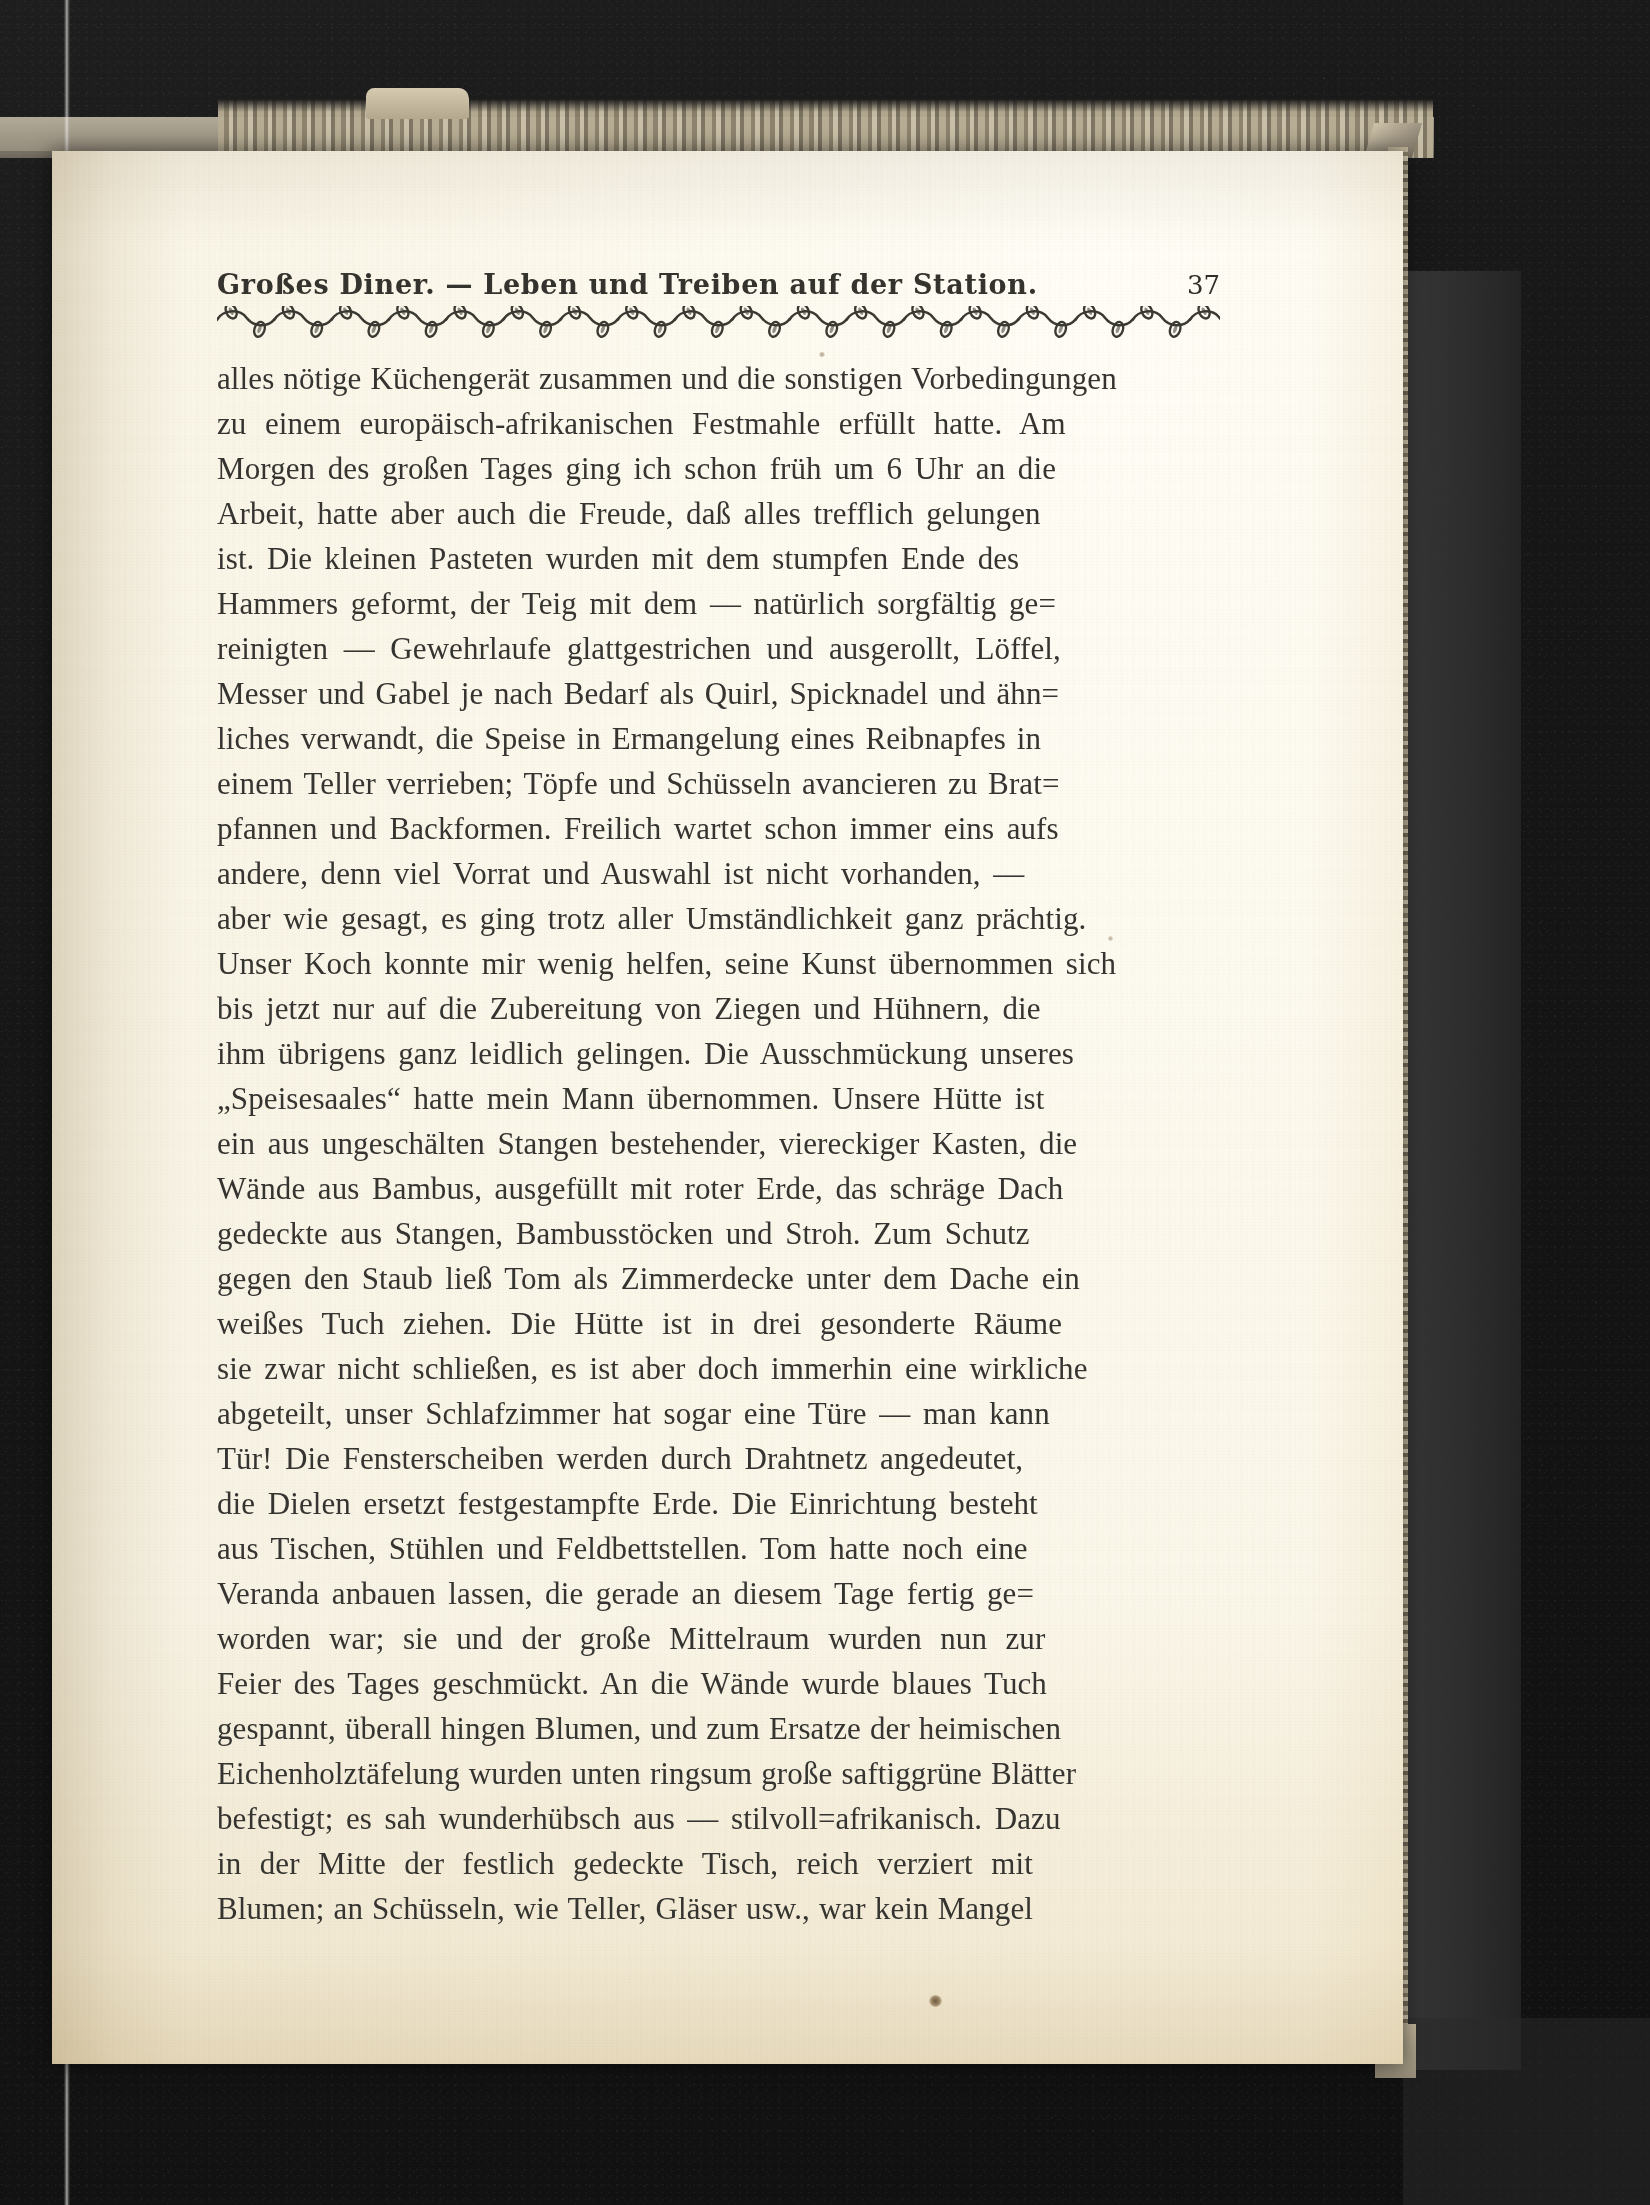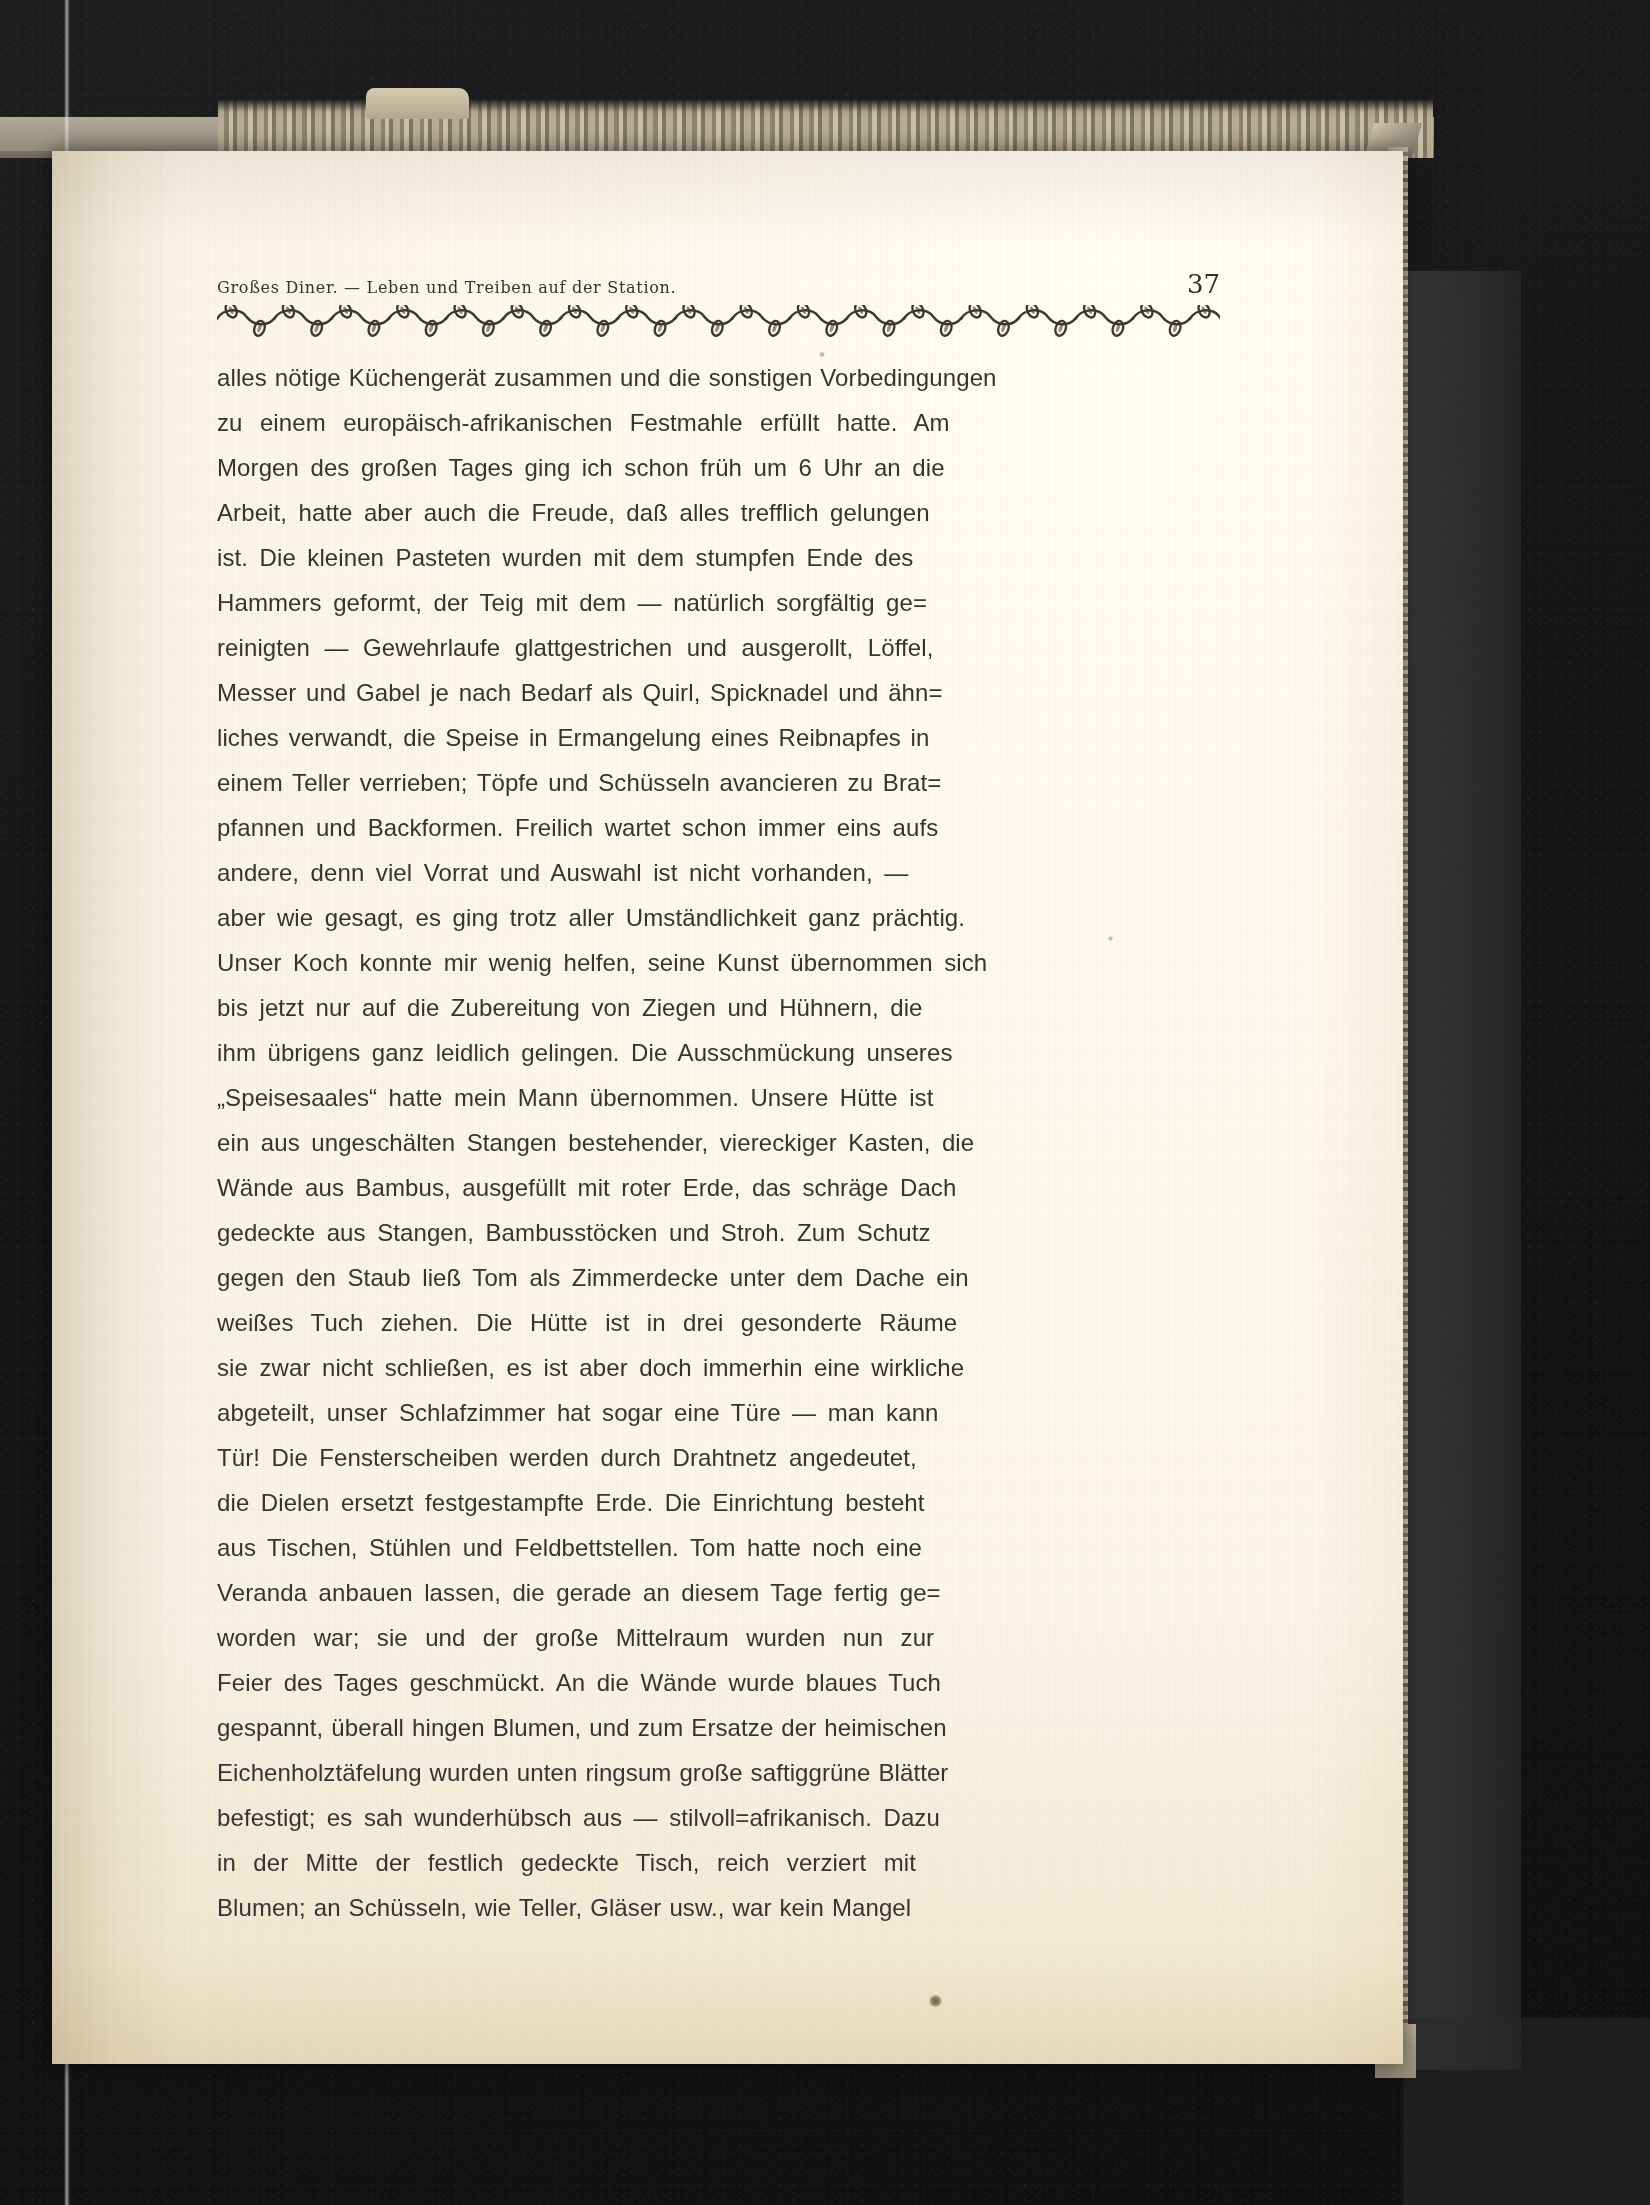--- a/index.html
+++ b/index.html
@@ -185,22 +185,22 @@
 
   .runhead {
     display: flex;
     align-items: baseline;
     justify-content: space-between;
     color: #34332e;
     margin-bottom: 5.9px;
   }
   .runhead-title {
     font-family: "DejaVu Serif", serif;
-    font-size: 16px;
-    font-weight: 400;
+    font-size: 27px;
+    font-weight: 700;
     letter-spacing: 0.7px;
     white-space: nowrap;
     font-feature-settings: "liga" 0;
   }
   .runhead-folio {
     font-family: "DejaVu Serif", serif;
     font-size: 26px;
     font-weight: 400;
     color: #2f2e29;
   }
@@ -210,22 +210,22 @@
     width: 100%;
     height: 35px;
     margin: 3.5px 0 15.3px 0;
     display: block;
   }
 
   .body-lines {
     color: #353430;
   }
   .line {
-    font-family: Liberation Sans, sans-serif;
-    font-size: 24px;
+    font-family: Liberation Serif, serif;
+    font-size: 31px;
     line-height: 45px;
     letter-spacing: 0.1px;
     white-space: nowrap;
     font-weight: 500;
     text-rendering: optimizeLegibility;
   }
   
   .line.j1 { word-spacing: 1.2px; }
   .line.j2 { word-spacing: 7.7px; }
   .line.j3 { word-spacing: 4.7px; }

